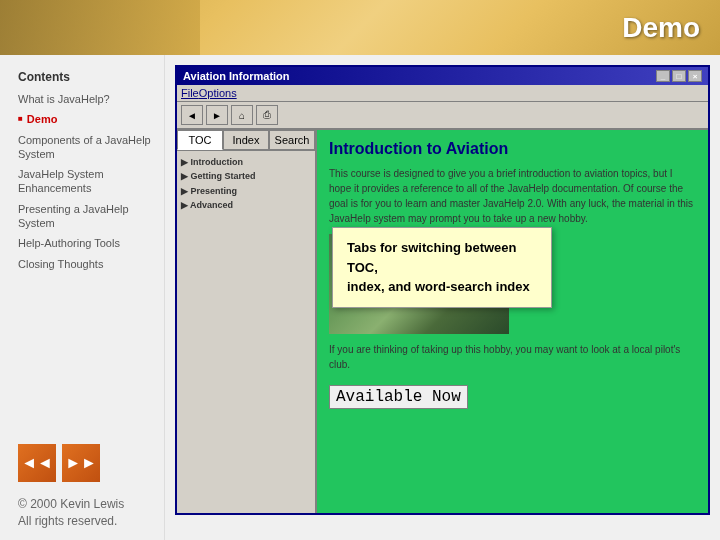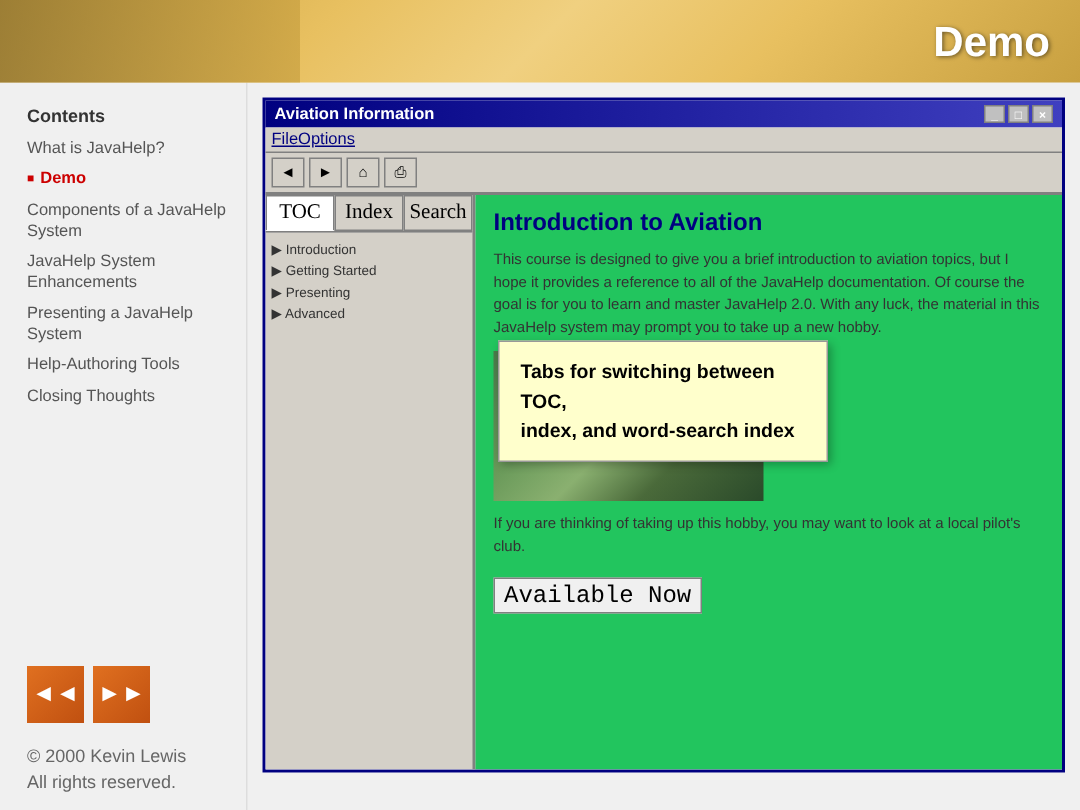--- a/index.html
+++ b/index.html
@@ -202,26 +202,25 @@
       flex-direction: column;
     }
     .jh-nav-tabs {
       display: flex;
       background: #c0c0c0;
       border-bottom: 1px solid #808080;
     }
     .jh-nav-tab {
       flex: 1;
       padding: 3px 2px;
-      font-size: 14px;
+      font-size: 11px;
       text-align: center;
       border: 1px solid #808080;
       cursor: pointer;
       background: #d4d0c8;
-      font-family: Liberation Serif, serif;
     }
     .jh-nav-tab.active {
       background: #fff;
       border-bottom: 1px solid #fff;
     }
     .jh-nav-content {
       flex: 1;
       padding: 4px;
       font-size: 9px;
       overflow-y: auto;
@@ -349,21 +348,21 @@
       <div class="jh-body">
 
         <div class="jh-nav-panel">
           <div class="jh-nav-tabs">
             <div class="jh-nav-tab active">TOC</div>
             <div class="jh-nav-tab">Index</div>
             <div class="jh-nav-tab">Search</div>
           </div>
           <div class="jh-nav-content">
 
-            <div style="font-size:9px;color:#333;line-height:1.6;">
+            <div style="font-size:9px;color:#333;line-height:1.6;font-weight:bold;">
               <div style="cursor:pointer;">▶ Introduction</div>
               <div style="cursor:pointer;">▶ Getting Started</div>
               <div style="cursor:pointer;">▶ Presenting</div>
               <div style="cursor:pointer;">▶ Advanced</div>
             </div>
           </div>
         </div>
 
         <div class="jh-content-panel">
           <div class="jh-content-title">Introduction to Aviation</div>

